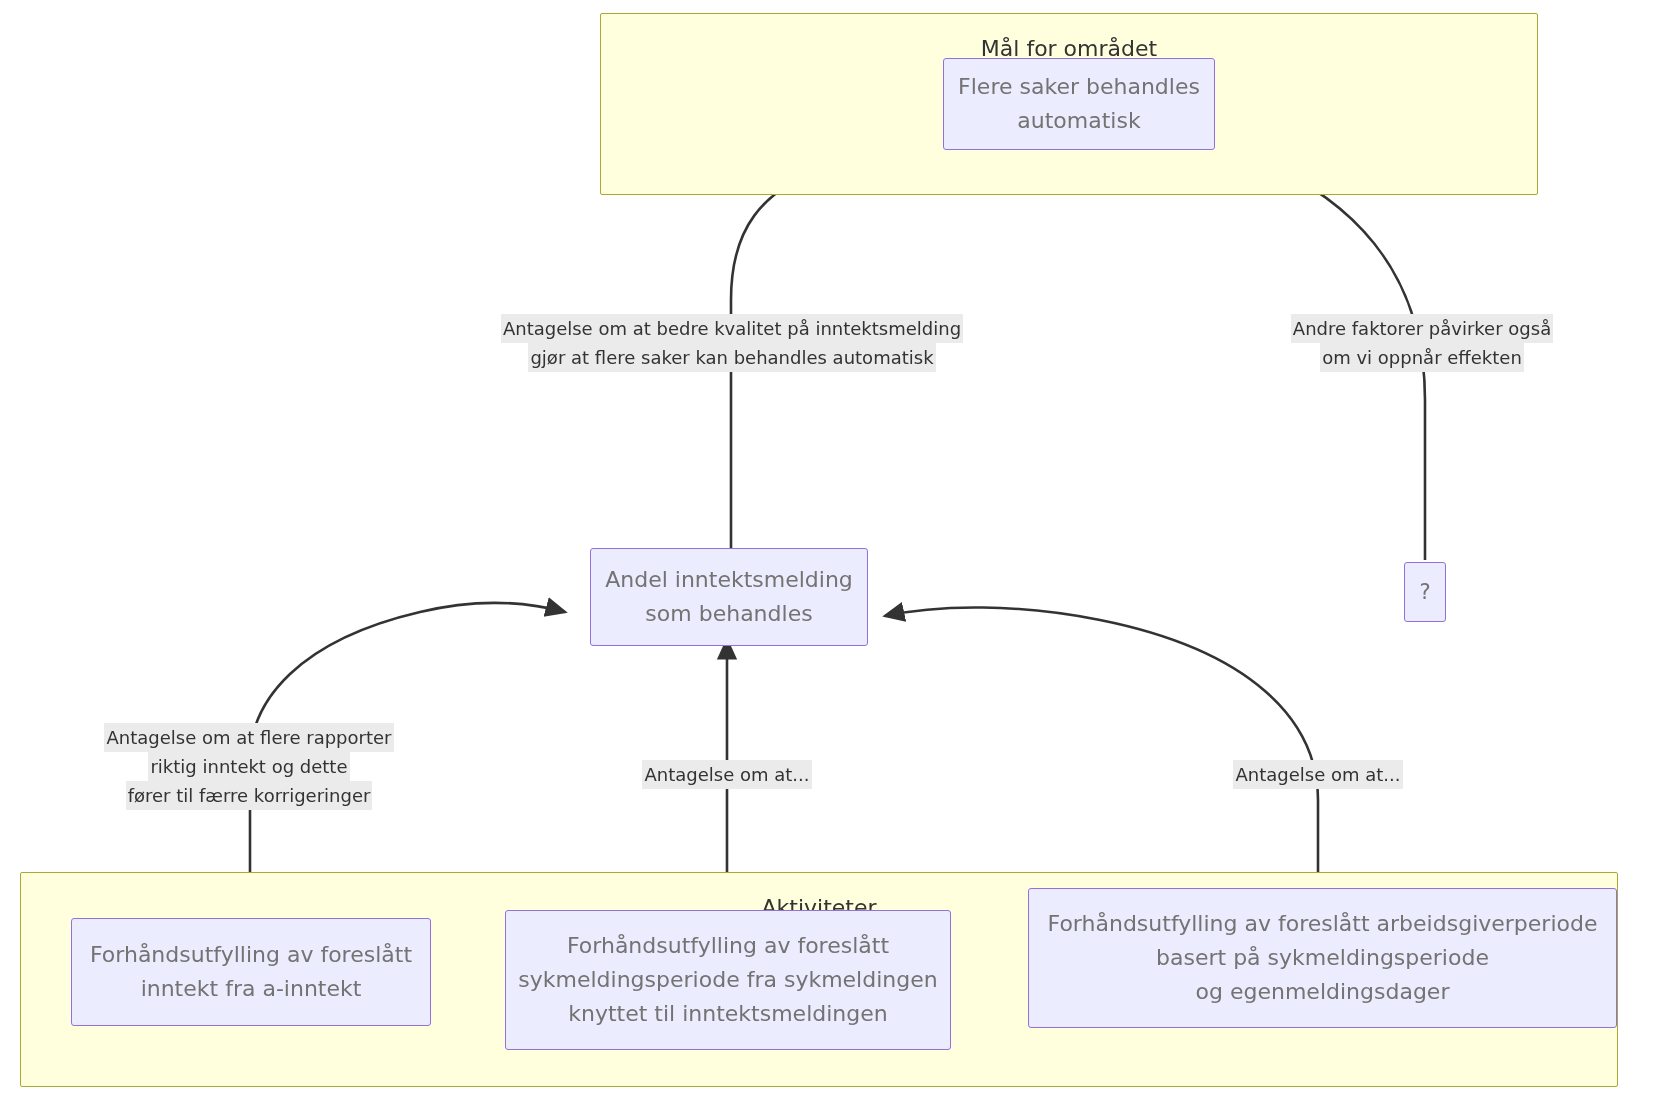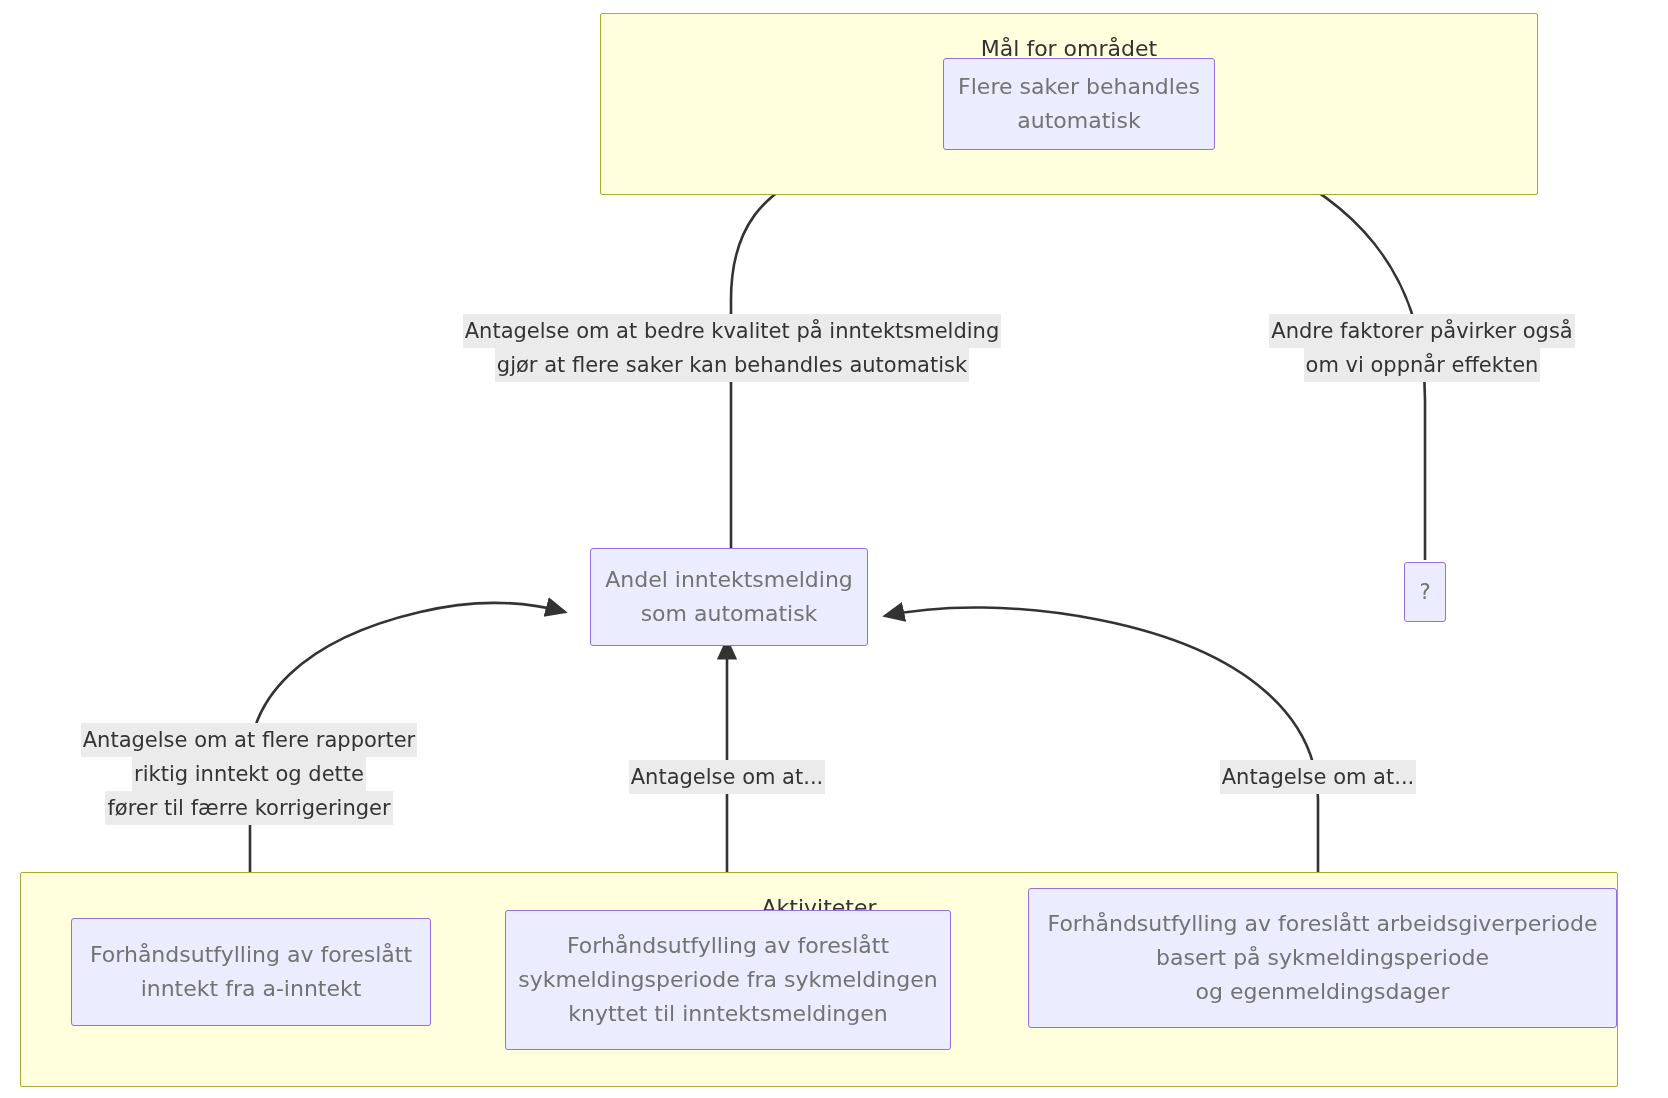--- a/index.html
+++ b/index.html
@@ -53,21 +53,21 @@
     text-align: center;
     color: #737373;
     font-size: 22px;
     line-height: 1.55;
     padding: 6px 12px;
   }
   .node span { display: block; }
   .edge-label {
     position: absolute;
     text-align: center;
-    font-size: 21px;
+    font-size: 18px;
     line-height: 1.62;
     color: #333333;
     white-space: nowrap;
     pointer-events: none;
   }
   .edge-label span {
     display: block;
     background: #ebebeb;
     padding: 0 2px;
     width: fit-content;
@@ -109,21 +109,21 @@
   <div class="node" style="left:943px; top:58px; width:272px; height:92px;">
     <div>
       <span>Flere saker behandles</span>
       <span>automatisk</span>
     </div>
   </div>
 
   <div class="node" style="left:590px; top:548px; width:278px; height:98px;">
     <div>
       <span>Andel inntektsmelding</span>
-      <span>som automatisk</span>
+      <span>som behandles</span>
     </div>
   </div>
 
   <div class="node" style="left:1404px; top:562px; width:42px; height:60px; font-size:21px;">
     <div>
       <span>?</span>
     </div>
   </div>
 
   <div class="node" style="left:71px; top:918px; width:360px; height:108px;">

